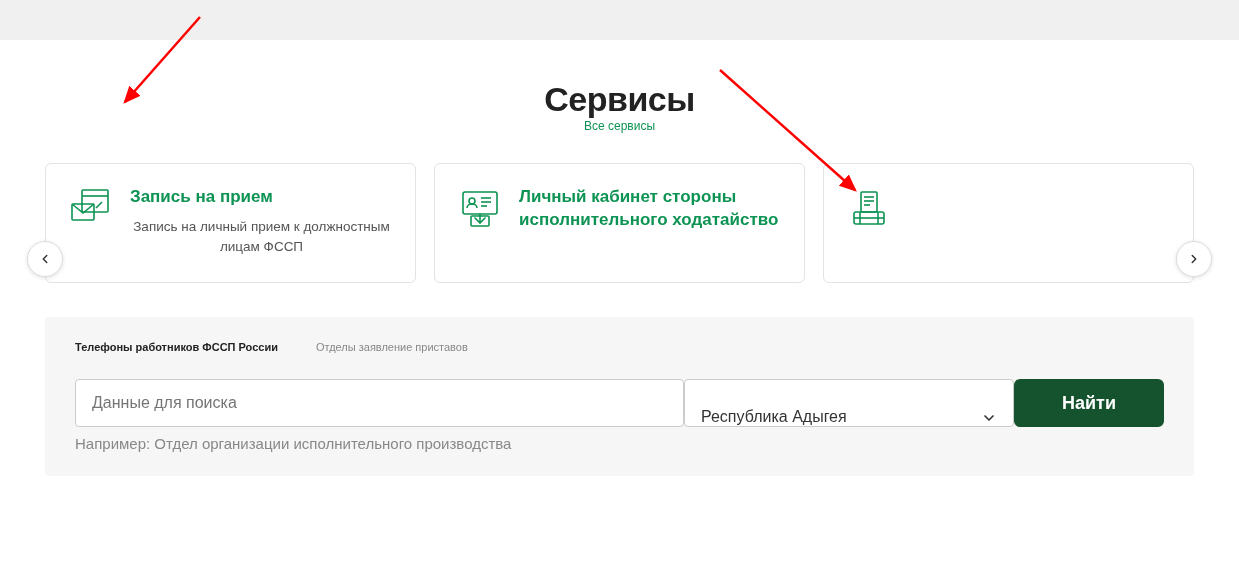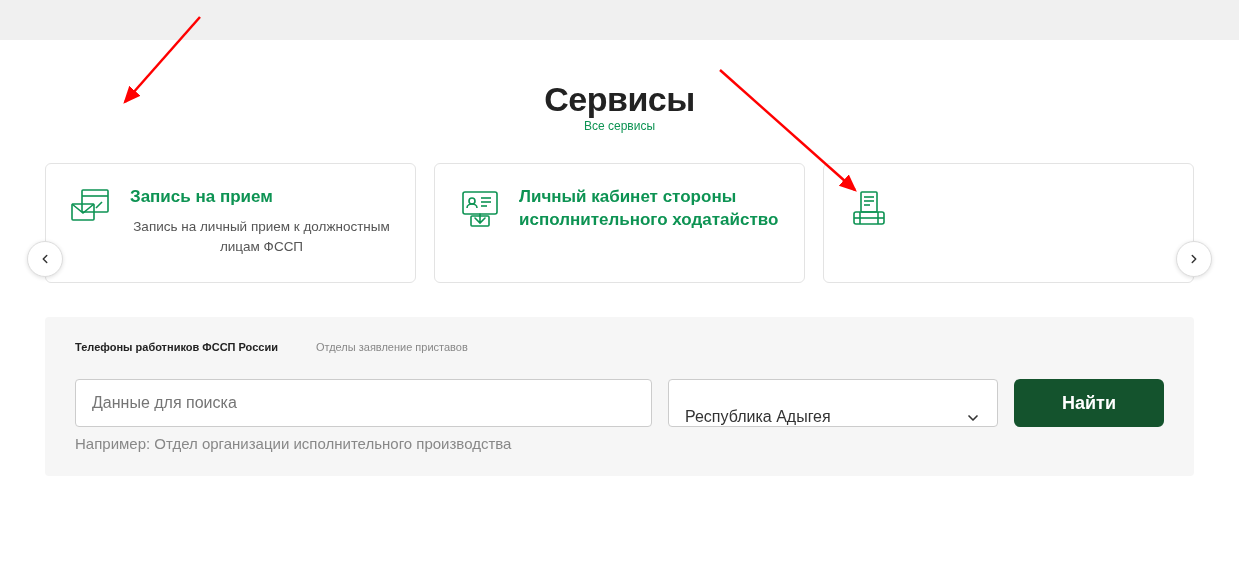--- a/index.html
+++ b/index.html
@@ -107,21 +107,21 @@
     color: #888;
     cursor: pointer;
     padding-bottom: 4px;
   }
   .tab.active {
     color: #222;
     font-weight: 700;
   }
   .search-row {
     display: flex;
-    gap: 16px;
+    gap: 0;
     align-items: center;
   }
   .search-input {
     flex: 1;
     height: 48px;
     border: 1px solid #ccc;
     border-radius: 4px;
     padding: 0 16px;
     font-size: 16px;
     background: #fff;

